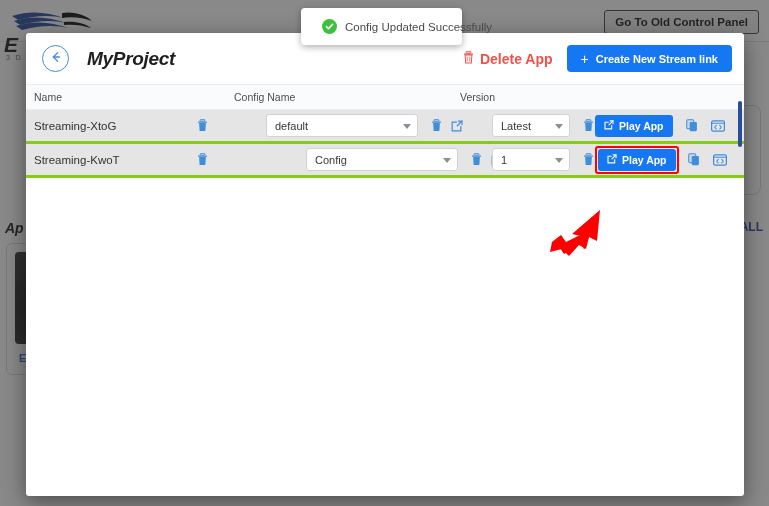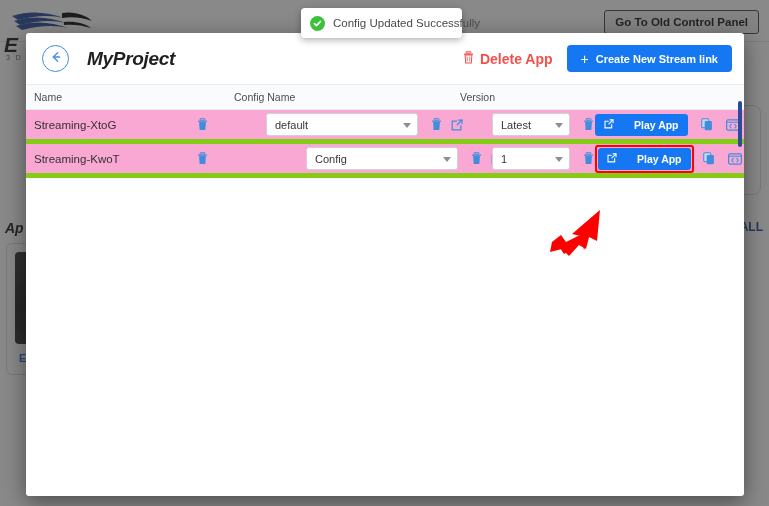--- a/index.html
+++ b/index.html
@@ -69,26 +69,26 @@
 
   
   #overlay {
     position: absolute; inset: 0;
     background: rgba(40,40,40,0.55);
   }
 
   
   #toast {
     position: absolute; left: 301px; top: 8px;
-    width: 161px; height: 30px;
+    width: 161px; height: 37px;
     background: #ffffff;
     border-radius: 4px;
     box-shadow: 0 2px 7px rgba(0,0,0,0.32);
     display: flex; align-items: center;
-    padding-left: 9px; gap: 8px;
+    padding-left: 21px; gap: 8px;
     z-index: 40;
   }
   #toast .tcheck {
     width: 15px; height: 15px; flex: 0 0 15px;
     border-radius: 50%;
     background: #3cc13b;
     display: flex; align-items: center; justify-content: center;
   }
   #toast .tcheck svg { display: block; }
   #toast .ttext { font-size: 11.5px; color: #4a4a4a; white-space: nowrap; }
@@ -168,23 +168,23 @@
     font-size: 10.5px; color: #4d4d4d;
   }
   .col-name    { width: 200px; flex: 0 0 200px; }
   .col-config  { width: 226px; flex: 0 0 226px; }
   .col-version { width: 132px; flex: 0 0 132px; }
   .col-link    { flex: 1 1 auto; }
 
   .trow {
     display: flex; align-items: center;
     height: 34px;
-    border-bottom: 5px solid #84cc16;
+    border-bottom: 3px solid #84cc16;
     padding-left: 8px;
-    background: #f9a8d4;
+    background: #e5e5e5;
   }
   .cellname {
     display: flex; align-items: center;
   }
   .cellname .nm { font-size: 11.5px; color: #333; }
   .cellname .ic { margin-left: auto; padding-right: 26px; }
 
   .selectbox {
     position: relative;
     height: 23px;
@@ -209,21 +209,21 @@
   .sel-version { width: 78px; flex: 0 0 78px; }
 
   .iconbtn { cursor: pointer; display: inline-flex; align-items: center; }
   .gap8 { margin-left: 9px; }
   .gap12 { margin-left: 13px; }
 
   .playbtn {
     background: #1677f2; color: #fff;
     border: none; border-radius: 3px;
     height: 22px; padding: 0 9px;
-    display: inline-flex; align-items: center; gap: 20px;
+    display: inline-flex; align-items: center; gap: 5px;
     font-size: 10.5px; font-weight: bold;
     font-family: "Liberation Sans", sans-serif;
     cursor: pointer; white-space: nowrap;
   }
   .playwrap { display: inline-flex; align-items: center; }
   .playwrap.highlight {
     border: 2.5px solid #ff0000;
     border-radius: 3px;
     padding: 1px;
   }

